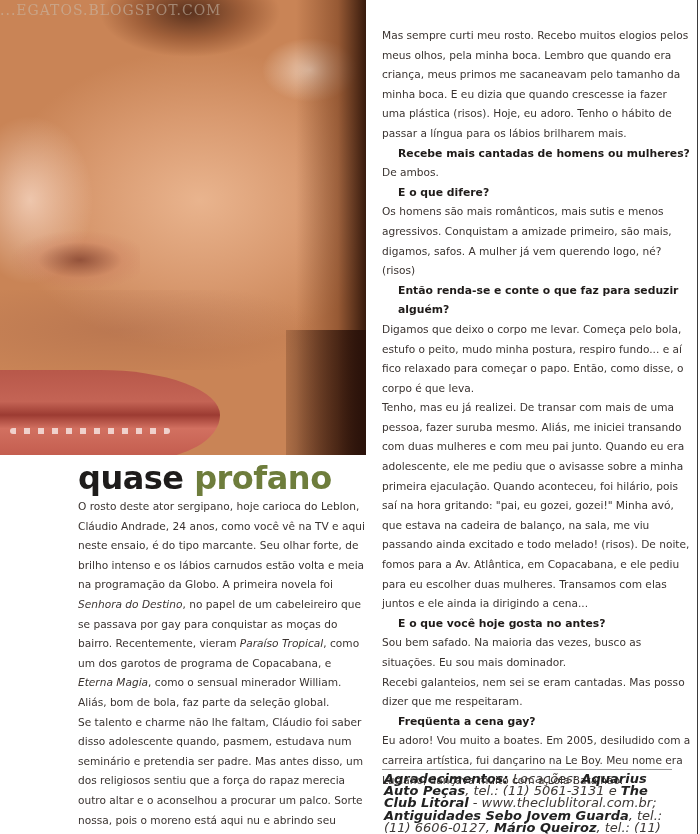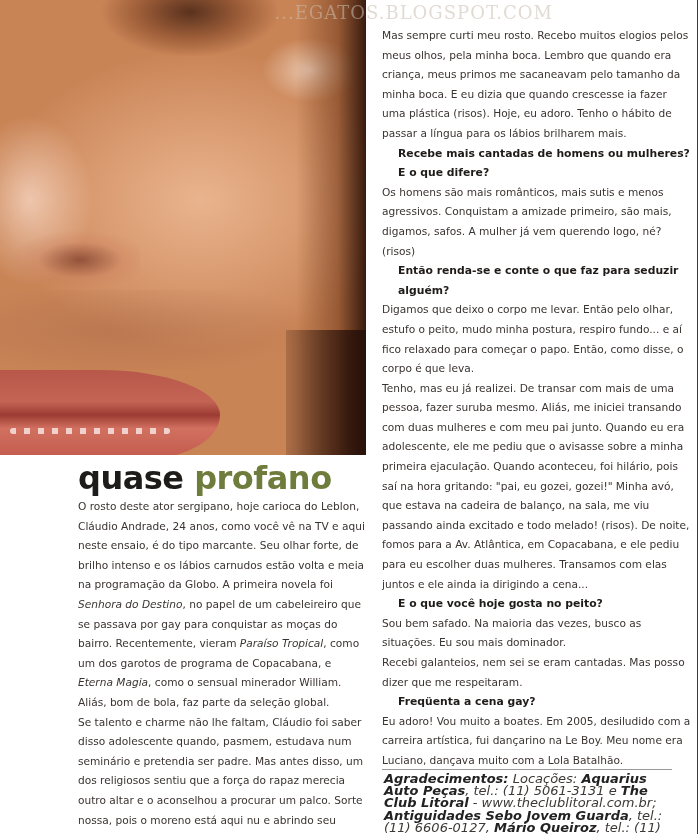--- a/index.html
+++ b/index.html
@@ -38,22 +38,22 @@
     position: absolute; left: 10px; top: 428px; width: 160px; height: 6px;
     background: repeating-linear-gradient(to right, rgba(255,255,255,0.85) 0 6px, rgba(255,255,255,0) 6px 14px);
     border-radius: 3px; opacity: 0.8;
   }
   .photo .dark-bg {
     position: absolute; right: 0; top: 330px; width: 80px; height: 125px;
     background: linear-gradient(to right, rgba(60,25,10,0.2), #2a120a);
   }
   .watermark {
     position: absolute; left: 0; top: 2px; width: 530px;
-    text-align: right; font-family: "DejaVu Serif", serif; font-size: 18px;
-    letter-spacing: 1px; color: rgba(200,190,175,0.55); white-space: nowrap; margin-left: 23px;
+    text-align: left; font-family: "DejaVu Serif", serif; font-size: 14px;
+    letter-spacing: 1px; color: rgba(200,190,175,0.55); white-space: nowrap;
   }
 
   .title {
     position: absolute; left: 78px; top: 460px; margin: 0;
     font-family: "DejaVu Sans", sans-serif; font-weight: bold;
     font-size: 32px; line-height: 36px; letter-spacing: -0.5px;
   }
   .title .w1 { color: #1e1c1b; }
   .title .w2 { color: #6e7d3c; }
 
@@ -102,26 +102,27 @@
 
 <div class="col col-left">
   <p class="a"><span>O rosto deste ator sergipano, hoje carioca do Leblon, Cláudio Andrade, 24 anos, como você vê na TV e aqui neste ensaio, é do tipo marcante. Seu olhar forte, de brilho intenso e os lábios carnudos estão volta e meia na programação da Globo. A primeira novela foi </span><em>Senhora do Destino</em><span>, no papel de um cabeleireiro que se passava por gay para conquistar as moças do bairro. Recentemente, vieram </span><em>Paraíso Tropical</em><span>, como um dos garotos de programa de Copacabana, e </span><em>Eterna Magia</em><span>, como o sensual minerador William. Aliás, bom de bola, faz parte da seleção global.</span></p>
   <p class="a">Se talento e charme não lhe faltam, Cláudio foi saber disso adolescente quando, pasmem, estudava num seminário e pretendia ser padre. Mas antes disso, um dos religiosos sentiu que a força do rapaz merecia outro altar e o aconselhou a procurar um palco. Sorte nossa, pois o moreno está aqui nu e abrindo seu íntimo. Que pecado!!</p>
 
 </div>
 
 <div class="col col-right">
   <p class="a">Mas sempre curti meu rosto. Recebo muitos elogios pelos meus olhos, pela minha boca. Lembro que quando era criança, meus primos me sacaneavam pelo tamanho da minha boca. E eu dizia que quando crescesse ia fazer uma plástica (risos). Hoje, eu adoro. Tenho o hábito de passar a língua para os lábios brilharem mais.</p>
   <p class="q">Recebe mais cantadas de homens ou mulheres?</p>
+  <p class="a">De ambos.</p>
   <p class="q">E o que difere?</p>
   <p class="a">Os homens são mais românticos, mais sutis e menos agressivos. Conquistam a amizade primeiro, são mais, digamos, safos. A mulher já vem querendo logo, né? (risos)</p>
   <p class="q">Então renda-se e conte o que faz para seduzir alguém?</p>
-  <p class="a">Digamos que deixo o corpo me levar. Então pelo olhar, estufo o peito, mudo minha postura, respiro fundo... e aí fico relaxado para começar o papo. Então, como disse, o corpo é que leva.</p>
+  <p class="a">Digamos que deixo o corpo me levar. Começa pelo bola, estufo o peito, mudo minha postura, respiro fundo... e aí fico relaxado para começar o papo. Então, como disse, o corpo é que leva.</p>
   <p class="a">Tenho, mas eu já realizei. De transar com mais de uma pessoa, fazer suruba mesmo. Aliás, me iniciei transando com duas mulheres e com meu pai junto. Quando eu era adolescente, ele me pediu que o avisasse sobre a minha primeira ejaculação. Quando aconteceu, foi hilário, pois saí na hora gritando: "pai, eu gozei, gozei!" Minha avó, que estava na cadeira de balanço, na sala, me viu passando ainda excitado e todo melado! (risos). De noite, fomos para a Av. Atlântica, em Copacabana, e ele pediu para eu escolher duas mulheres. Transamos com elas juntos e ele ainda ia dirigindo a cena...</p>
-  <p class="q">E o que você hoje gosta no peito?</p>
+  <p class="q">E o que você hoje gosta no antes?</p>
   <p class="a">Sou bem safado. Na maioria das vezes, busco as situações. Eu sou mais dominador.</p>
   <p class="a">Recebi galanteios, nem sei se eram cantadas. Mas posso dizer que me respeitaram.</p>
   <p class="q">Freqüenta a cena gay?</p>
   <p class="a">Eu adoro! Vou muito a boates. Em 2005, desiludido com a carreira artística, fui dançarino na Le Boy. Meu nome era Luciano, dançava muito com a Lola Batalhão.</p>
 
 </div>
 
 <div class="credits-rule"></div>
 <div class="credits">
   <b>Agradecimentos:</b><span> Locações: </span><b>Aquarius Auto Peças</b><span>, tel.: (11) 5061-3131 e </span><b>The Club Litoral</b><span> - www.theclublitoral.com.br; </span><b>Antiguidades Sebo Jovem Guarda</b><span>, tel.: (11) 6606-0127, </span><b>Mário Queiroz</b><span>, tel.: (11) 3062-3982; </span><b>Foch</b><span>, tel.: (11) 3872-8526; </span><b>Chilli Beans</b><span>, tel.: (11) 3062-3266; </span><b>Fahro</b><span>, tel.: (11) 3361-8571.</span>

